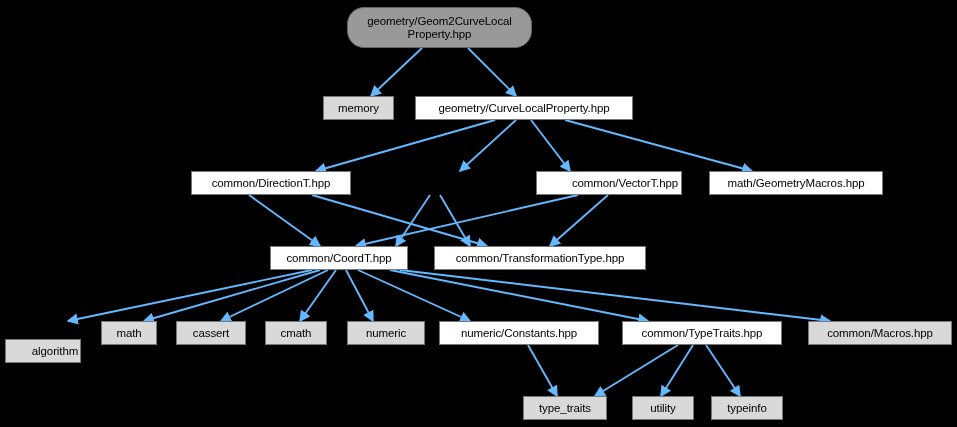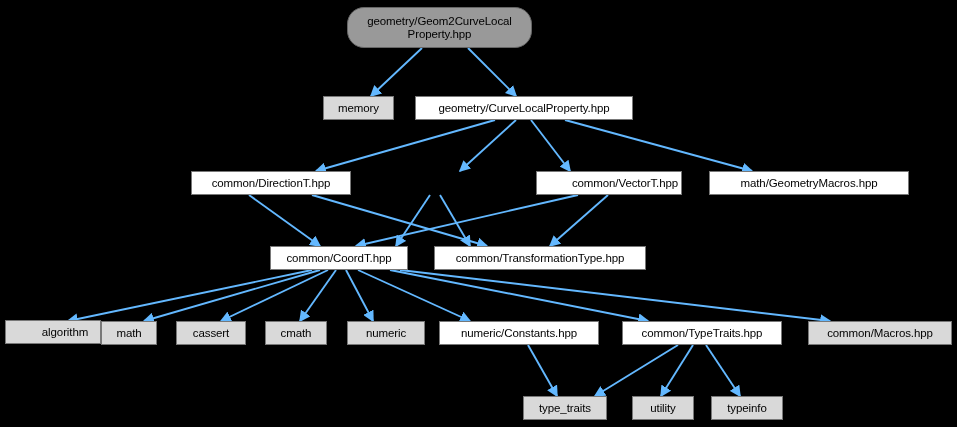--- a/index.html
+++ b/index.html
@@ -63,24 +63,24 @@
       <line x1="678" y1="345" x2="595" y2="396" stroke="#63b8ff" stroke-width="1.9" marker-end="url(#ah)"></line>
       <line x1="693" y1="345" x2="661" y2="396" stroke="#63b8ff" stroke-width="1.9" marker-end="url(#ah)"></line>
       <line x1="706" y1="345" x2="740" y2="396" stroke="#63b8ff" stroke-width="1.9" marker-end="url(#ah)"></line>
     </svg>
 <div class="node root" style="left: 347px; top: 7px; width: 185px; height: 41px; border-radius: 17px;">geometry/Geom2CurveLocal
 Property.hpp</div>
     <div class="node gray" style="left: 323px; top: 96px; width: 71px; height: 24px;">memory</div>
     <div class="node " style="left: 415px; top: 96px; width: 218px; height: 24px;">geometry/CurveLocalProperty.hpp</div>
     <div class="node " style="left: 191px; top: 171px; width: 160px; height: 24px;">common/DirectionT.hpp</div>
     <div class="node " style="left: 536px; top: 171px; width: 146px; height: 24px; padding-left: 32px;">common/VectorT.hpp</div>
-    <div class="node " style="left: 709px; top: 171px; width: 200px; height: 24px;">math/GeometryMacros.hpp</div>
+    <div class="node " style="left: 709px; top: 171px; width: 174px; height: 24px;">math/GeometryMacros.hpp</div>
     <div class="node " style="left: 270px; top: 246px; width: 138px; height: 24px;">common/CoordT.hpp</div>
     <div class="node " style="left: 434px; top: 246px; width: 212px; height: 24px;">common/TransformationType.hpp</div>
-    <div class="node gray" style="left: 5px; top: 320px; width: 96px; height: 24px; padding-left: 24px;">algorithm</div>
+    <div class="node gray" style="left: 5px; top: 339px; width: 76px; height: 24px; padding-left: 24px;">algorithm</div>
     <div class="node gray" style="left: 101px; top: 321px; width: 56px; height: 24px;">math</div>
     <div class="node gray" style="left: 176px; top: 321px; width: 70px; height: 24px;">cassert</div>
     <div class="node gray" style="left: 265px; top: 321px; width: 62px; height: 24px;">cmath</div>
     <div class="node gray" style="left: 347px; top: 321px; width: 78px; height: 24px;">numeric</div>
     <div class="node " style="left: 439px; top: 321px; width: 160px; height: 24px;">numeric/Constants.hpp</div>
     <div class="node " style="left: 622px; top: 321px; width: 160px; height: 24px;">common/TypeTraits.hpp</div>
     <div class="node gray" style="left: 808px; top: 321px; width: 144px; height: 24px; text-align: center;">common/Macros.hpp</div>
     <div class="node gray" style="left: 523px; top: 396px; width: 84px; height: 24px;">type_traits</div>
     <div class="node gray" style="left: 632px; top: 396px; width: 62px; height: 24px;">utility</div>
     <div class="node gray" style="left: 711px; top: 396px; width: 72px; height: 24px;">typeinfo</div>

